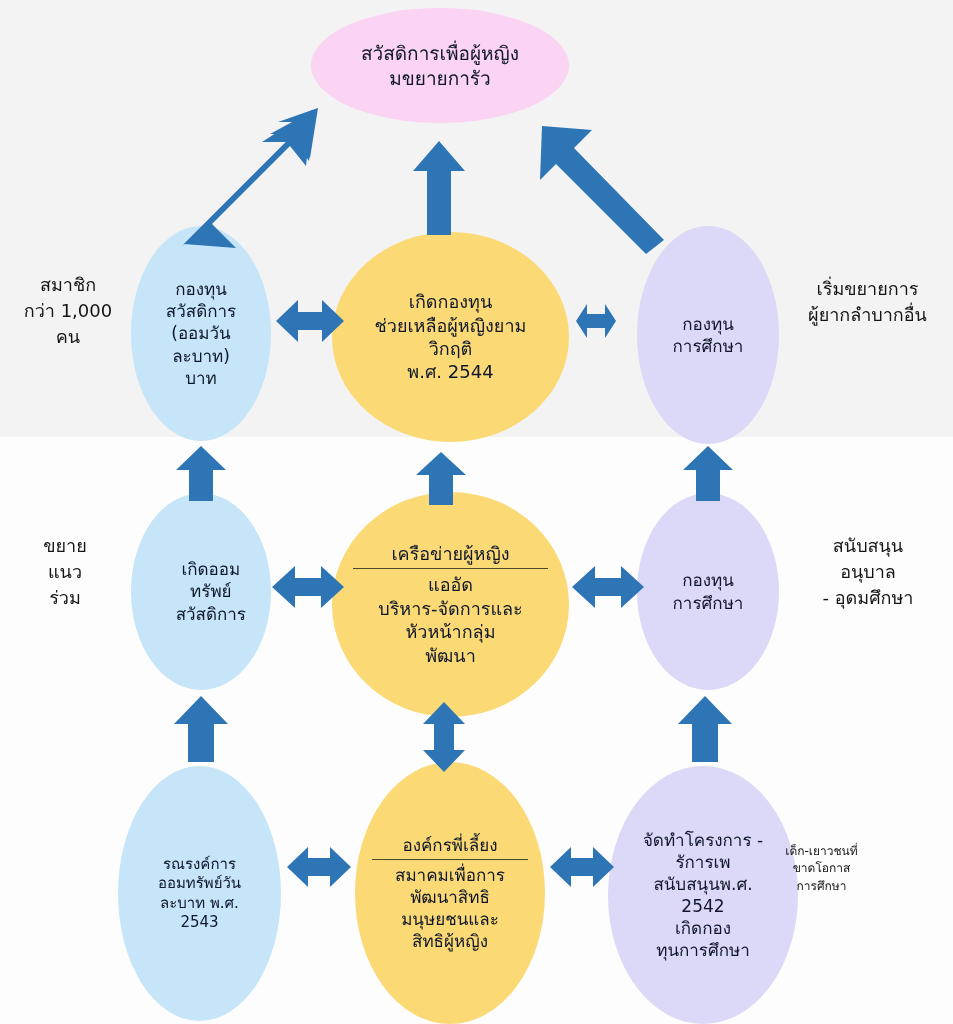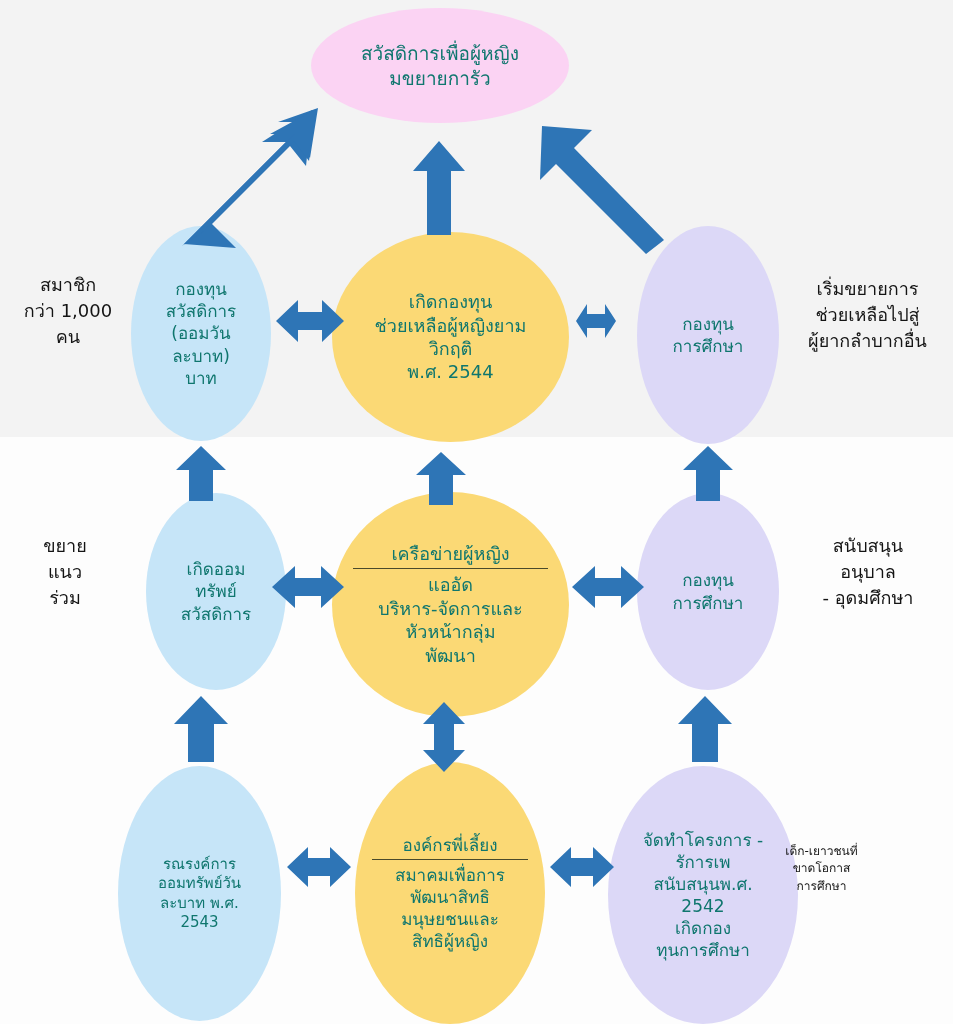--- a/index.html
+++ b/index.html
@@ -25,21 +25,21 @@
     position:absolute;left:0;top:437px;width:953px;height:587px;
     background:#fdfdfd;
   }
   .node{
     position:absolute;
     display:flex;
     align-items:center;
     justify-content:center;
     text-align:center;
     box-sizing:border-box;
-    color:#0f766e;
+    color:#0f172a;
     line-height:1.30;
     z-index:3;
   }
   .node .inner{width:86%;}
   .ellipse{border-radius:50%;}
   .pink   {background:#FBD3F3;}
   .blue   {background:#C6E5F8;}
   .yellow {background:#FBD975;}
   .purple {background:#DCD8F7;}
 
@@ -103,31 +103,30 @@
 
   <div class="node ellipse purple" style="left:637px;top:226px;width:142px;height:218px;font-size:17px;">
     <div class="inner">
       <div>กองทุน</div>
       <div>การศึกษา</div>
     </div>
   </div>
 
   <div class="sidetext" style="left:785px;top:276px;width:165px;font-size:18px;">
     <div>เริ่มขยายการ</div>
-    <div>ช่วยเหลือไปสู่</div>
     <div>ผู้ยากลำบากอื่น</div>
   </div>
 
   <div class="sidetext" style="left:10px;top:533px;width:110px;font-size:18px;">
     <div>ขยาย</div>
     <div>แนว</div>
     <div>ร่วม</div>
   </div>
 
-  <div class="node ellipse blue" style="left:146px;top:493px;width:140px;height:197px;font-size:17px;">
+  <div class="node ellipse blue" style="left:131px;top:493px;width:140px;height:197px;font-size:17px;justify-content:flex-end;">
     <div class="inner">
       <div>เกิดออม</div>
       <div>ทรัพย์</div>
       <div>สวัสดิการ</div>
     </div>
   </div>
 
   <div class="node ellipse yellow" style="left:332px;top:492px;width:237px;height:225px;font-size:18px;">
     <div class="inner">
       <div>เครือข่ายผู้หญิง</div>

